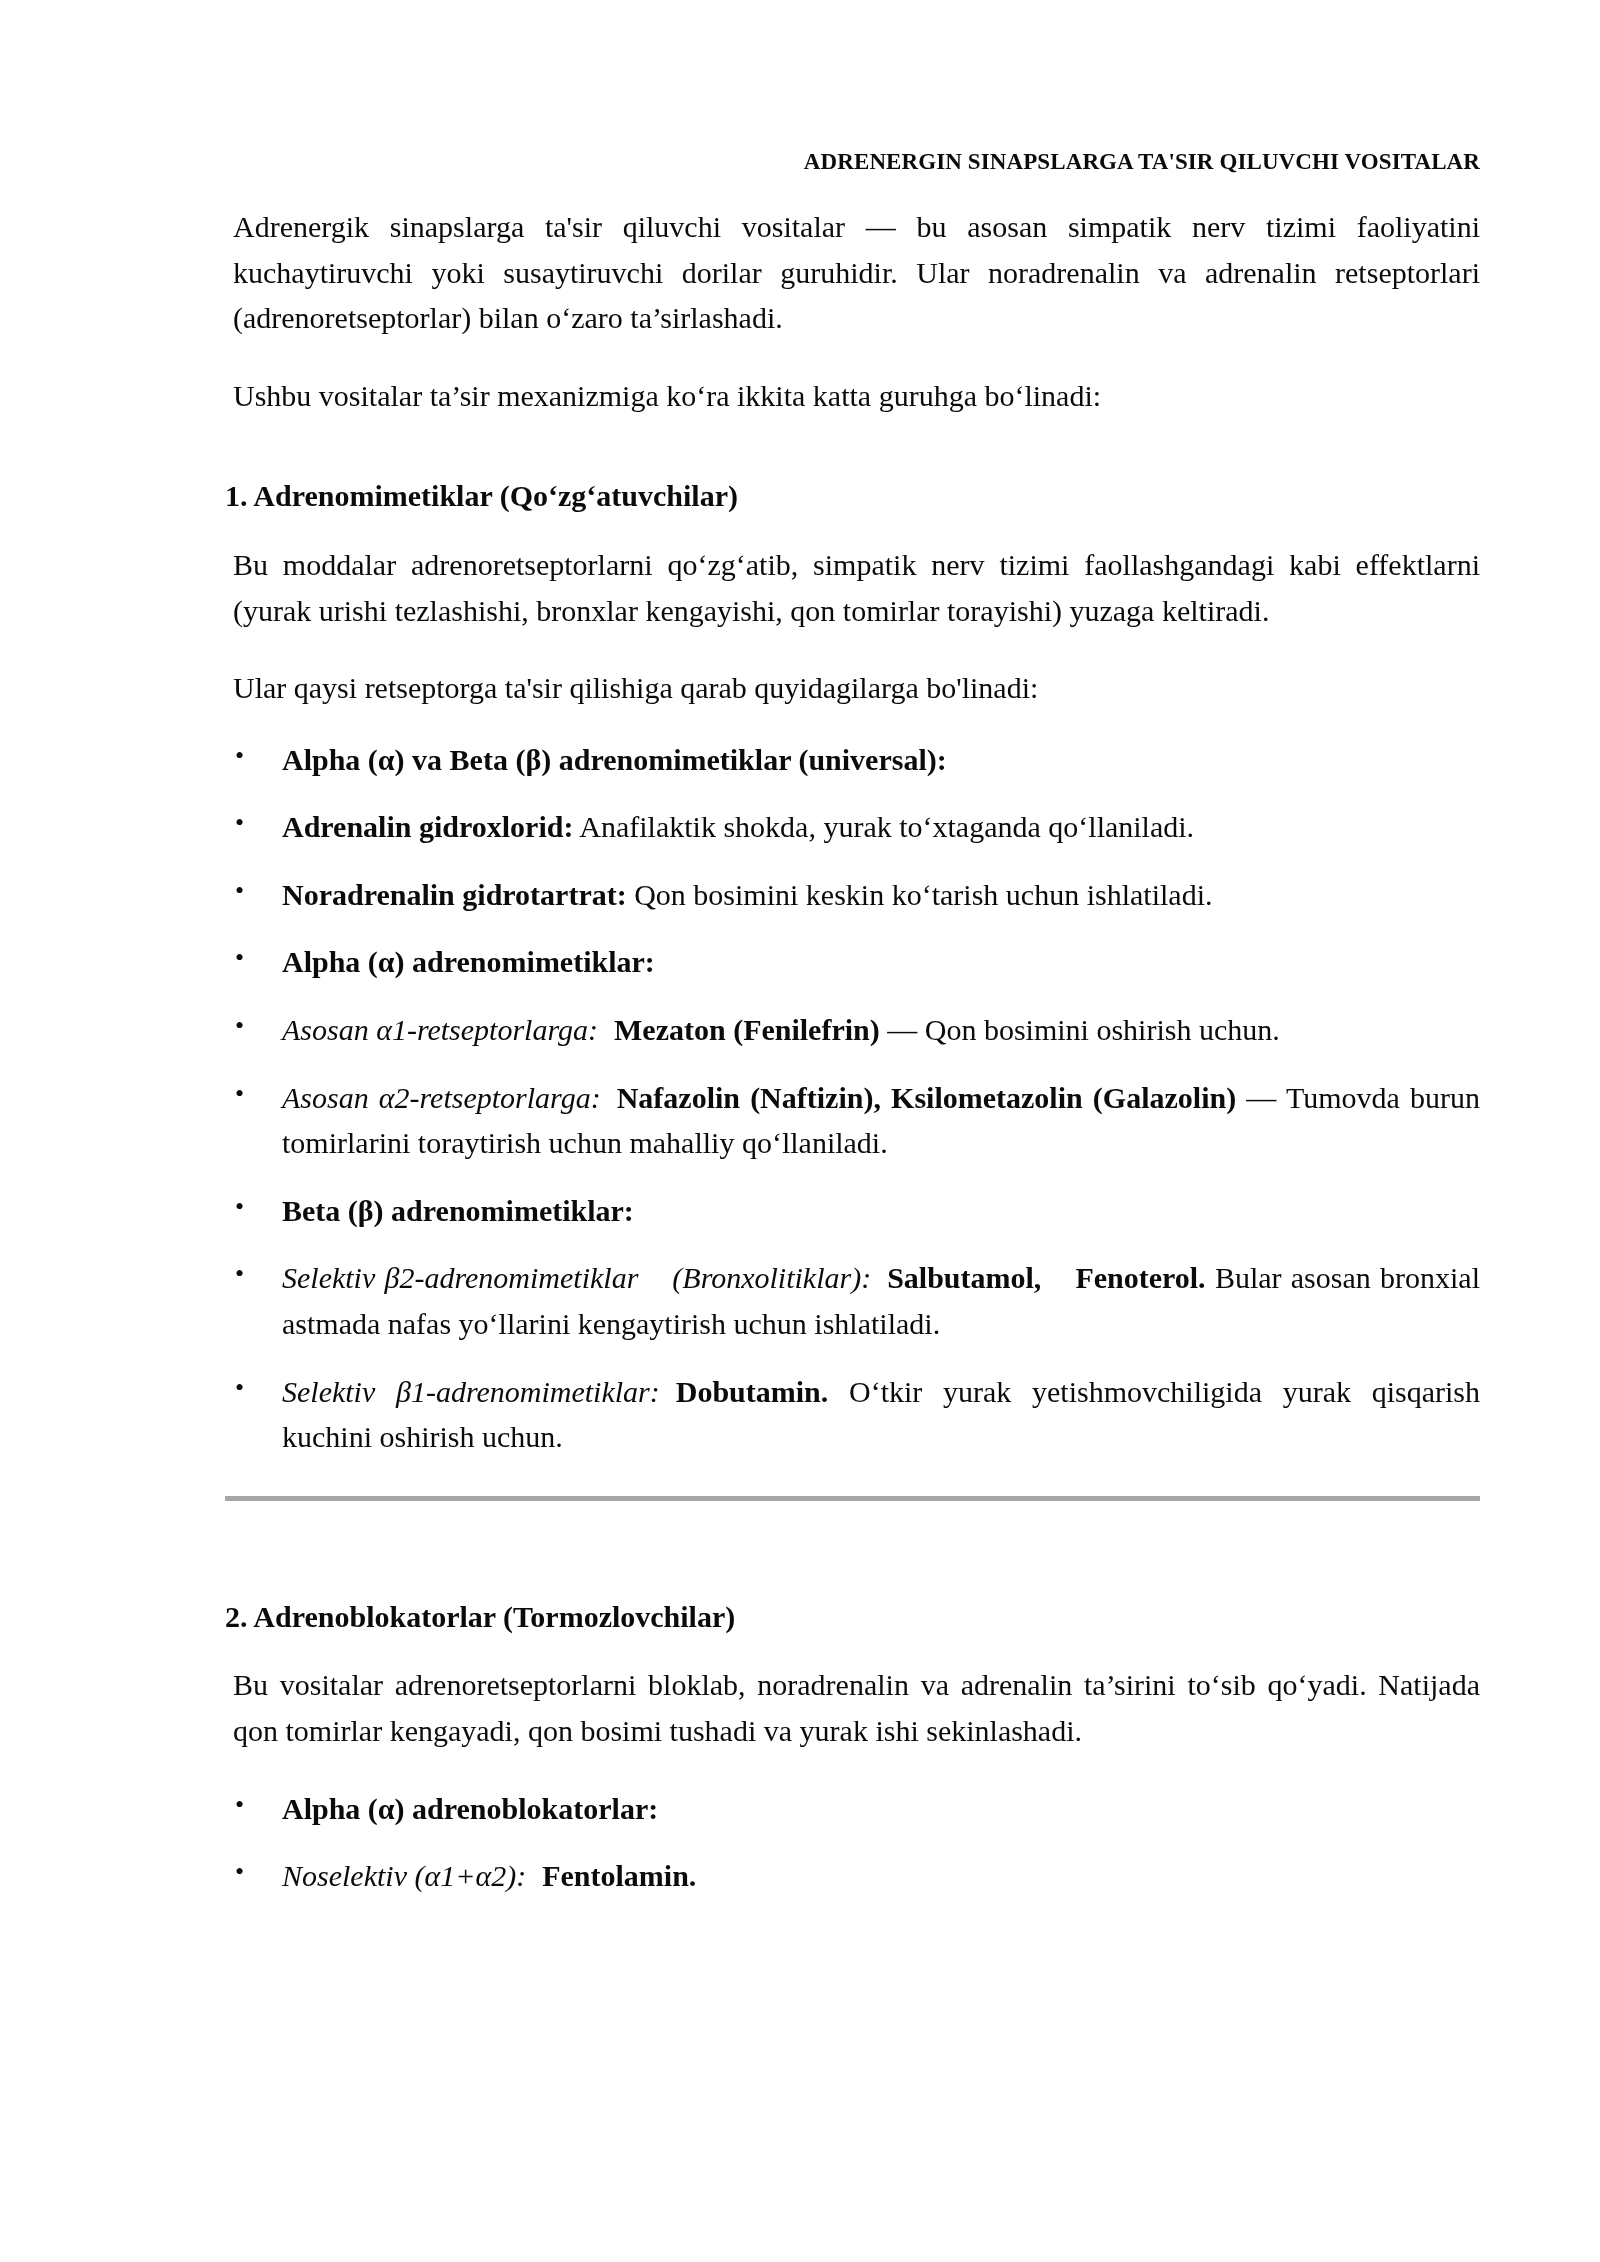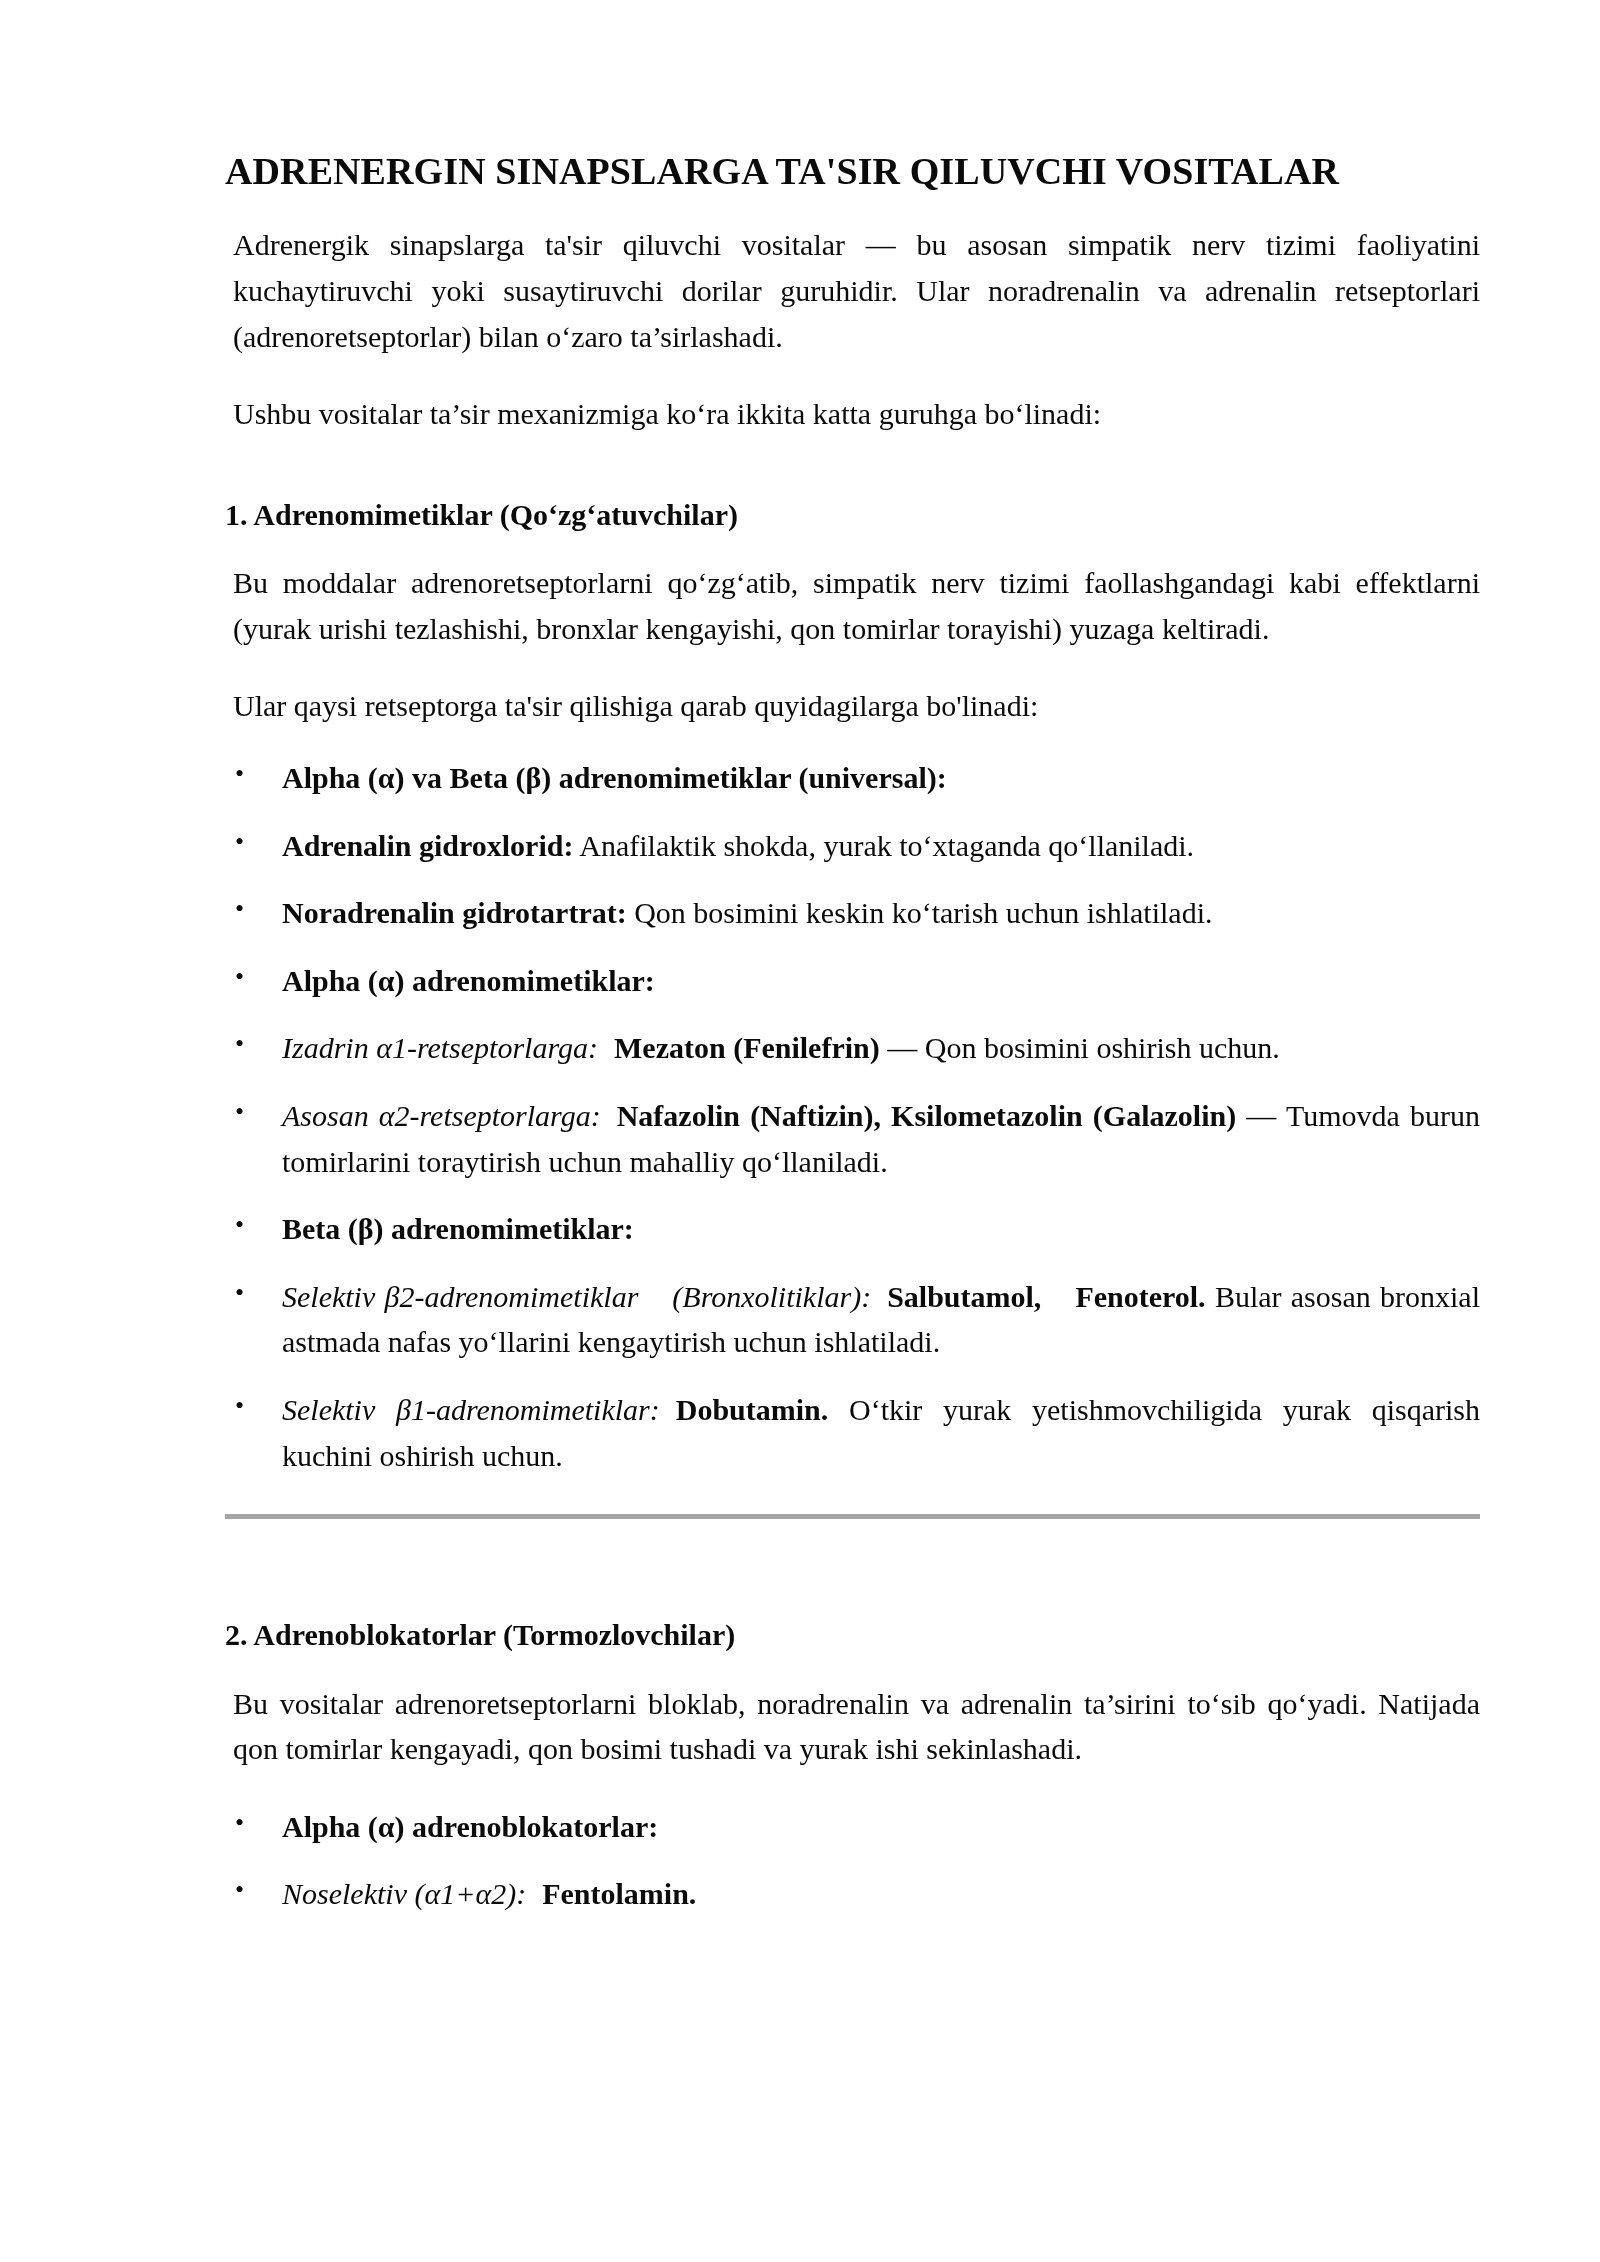--- a/index.html
+++ b/index.html
@@ -25,23 +25,23 @@
   }
   .content {
     position: absolute;
     left: 225px;
     top: 148px;
     width: 1255px;
   }
 
   
   .doc-title {
-    font-size: 38px;
+    font-size: 23px;
     font-weight: bold;
-    text-align: left;
+    text-align: right;
     letter-spacing: 0.1px;
     margin: 0 0 28px 0;
     line-height: 1.22;
   }
 
   
   .para {
     font-size: 30px;
     line-height: 1.52;
     text-align: justify;
@@ -134,21 +134,21 @@
 
       <li>
         <span class="b">Noradrenalin gidrotartrat:</span><span> Qon bosimini keskin ko‘tarish uchun ishlatiladi.</span>
       </li>
 
       <li>
         <span class="b">Alpha (α) adrenomimetiklar:</span>
       </li>
 
       <li>
-        <span class="i">Izadrin α1-retseptorlarga:</span><span class="gap-sm"></span><span class="b">Mezaton (Fenilefrin)</span><span> — Qon bosimini oshirish uchun.</span>
+        <span class="i">Asosan α1-retseptorlarga:</span><span class="gap-sm"></span><span class="b">Mezaton (Fenilefrin)</span><span> — Qon bosimini oshirish uchun.</span>
       </li>
 
       <li>
         <span class="i">Asosan α2-retseptorlarga:</span><span class="gap-sm"></span><span class="b">Nafazolin (Naftizin), Ksilometazolin (Galazolin)</span><span> — Tumovda burun tomirlarini toraytirish uchun mahalliy qo‘llaniladi.</span>
       </li>
 
       <li>
         <span class="b">Beta (β) adrenomimetiklar:</span>
       </li>
 

